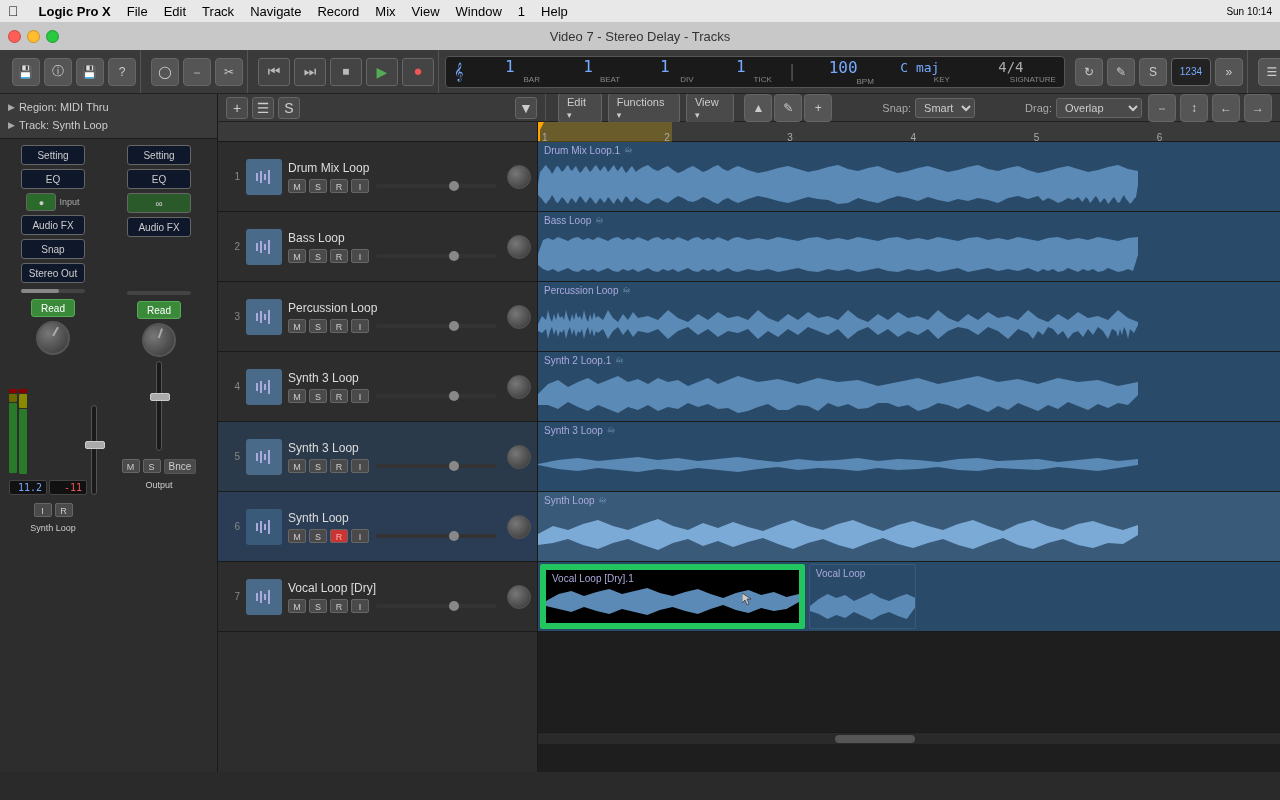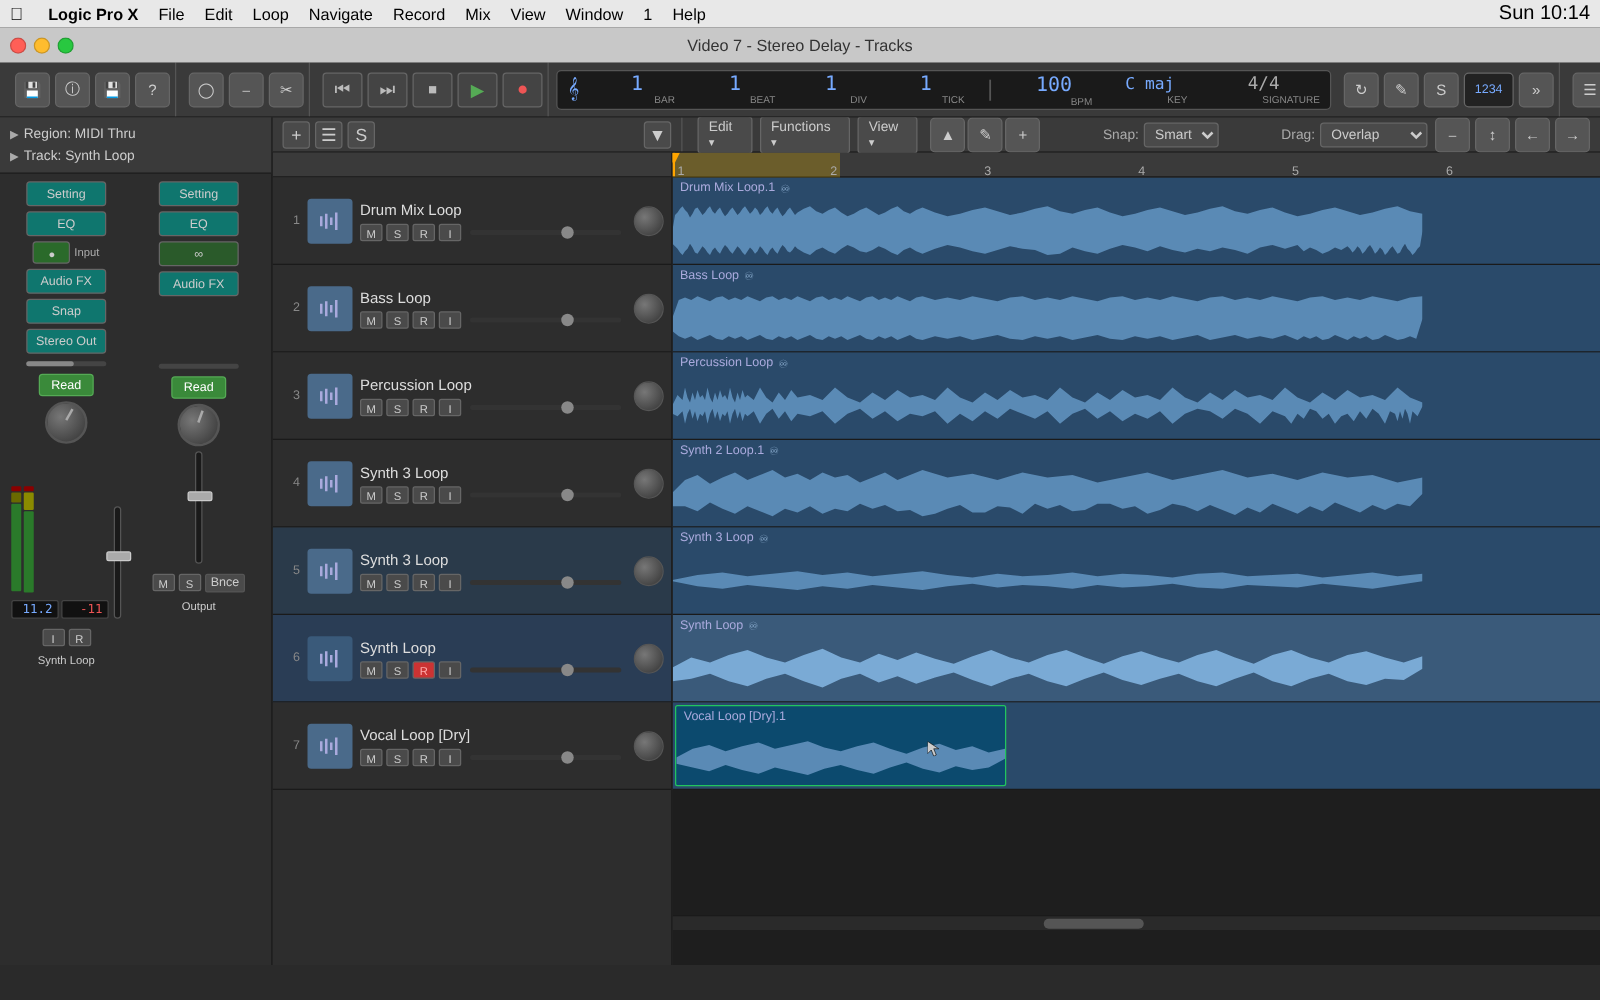--- a/index.html
+++ b/index.html
@@ -25,21 +25,21 @@
       color: #000;
     }
     .menubar .apple { font-size: 14px; margin-right: 4px; }
     .menubar span { cursor: default; }
     .menubar .app-name { font-weight: bold; }
     .menubar-right {
       margin-left: auto;
       display: flex;
       align-items: center;
       gap: 8px;
-      font-size: 16px;
+      font-size: 10px;
     }
 
     
     .titlebar {
       height: 28px;
       background: #c8c8c8;
       display: flex;
       align-items: center;
       justify-content: center;
       position: relative;
@@ -157,21 +157,21 @@
       align-items: center;
       gap: 4px;
       padding: 3px 0;
       font-size: 11px;
       color: #ccc;
     }
     .triangle { font-size: 9px; color: #aaa; }
     .ch-btn {
       width: 64px;
       height: 20px;
-      background: #0f766e;
+      background: #0f172a;
       border: 1px solid #666;
       border-radius: 3px;
       font-size: 10px;
       color: #ccc;
       text-align: center;
       line-height: 20px;
       cursor: pointer;
     }
     .ch-btn-sm {
       width: 30px; height: 18px;
@@ -508,21 +508,21 @@
     }
   </style>
 </head>
 <body>
 
 <div class="menubar">
   <span class="apple"></span>
   <span class="app-name">Logic Pro X</span>
   <span>File</span>
   <span>Edit</span>
-  <span>Loop</span>
+  <span>Track</span>
   <span>Navigate</span>
   <span>Record</span>
   <span>Mix</span>
   <span>View</span>
   <span>Window</span>
   <span>1</span>
   <span>Help</span>
   <div class="menubar-right">
     <span>Sun 10:14</span>
   </div>
@@ -1022,29 +1022,37 @@
               <span>Synth Loop</span>
               <span class="loop-icon">♾</span>
             </div>
             <svg class="waveform-canvas" viewBox="0 0 600 45" preserveAspectRatio="none">
               <path class="wf-path-light" d="M0,22 L15,14 L30,18 L45,12 L60,8 L75,14 L90,18 L105,12 L120,7 L135,14 L150,18 L165,11 L180,16 L195,10 L210,15 L225,19 L240,13 L255,8 L270,14 L285,18 L300,12 L315,8 L330,14 L345,19 L360,13 L375,9 L390,14 L405,18 L420,12 L435,8 L450,14 L465,19 L480,12 L495,8 L510,14 L525,18 L540,12 L555,9 L570,14 L585,18 L600,13 L600,23 L585,32 L570,31 L555,36 L540,33 L525,27 L510,31 L495,37 L480,33 L465,26 L450,31 L435,37 L420,33 L405,27 L390,31 L375,36 L360,32 L345,26 L330,31 L315,37 L300,33 L285,27 L270,31 L255,37 L240,32 L225,26 L210,30 L195,35 L180,29 L165,34 L150,27 L135,31 L120,38 L105,33 L90,27 L75,31 L60,37 L45,33 L30,27 L15,31 L0,33 Z"></path>
             </svg>
           </div>
 
           <div class="waveform-track" style="position:relative;">
 
-            <div style="position:absolute; left:2px; right:64%; top:2px; bottom:2px; background:#0c4a6e; border:1px solid #22c55e; border-radius:2px; overflow:hidden;">
+            <div style="position:absolute; left:2px; right:64%; top:2px; bottom:2px; background:#000000; border:6px solid #22c55e; border-radius:2px; overflow:hidden;">
               <div class="waveform-label">
                 <span>Vocal Loop [Dry].1</span>
               </div>
               <svg style="position:absolute; bottom:4px; left:0; right:0; height:35px; width:100%;" viewBox="0 0 200 35" preserveAspectRatio="none">
                 <path class="wf-path" d="M0,17 L10,10 L20,7 L30,12 L40,8 L50,5 L60,10 L70,7 L80,4 L90,9 L100,12 L110,8 L120,5 L130,10 L140,14 L150,9 L160,6 L170,11 L180,8 L190,13 L200,10 L200,18 L190,25 L180,27 L170,24 L160,29 L150,26 L140,21 L130,25 L120,30 L110,27 L100,23 L90,26 L80,31 L70,28 L60,25 L50,30 L40,27 L30,23 L20,28 L10,25 L0,22 Z"></path>
               </svg>
             </div>
 
+            <div style="position:absolute; left:36.5%; right:49%; top:2px; bottom:2px; background:#2a4a6a; border:1px solid #3a5a7a; border-radius:2px; overflow:hidden;">
+              <div class="waveform-label">
+                <span>Vocal Loop</span>
+              </div>
+              <svg style="position:absolute; bottom:4px; left:0; right:0; height:35px; width:100%;" viewBox="0 0 120 35" preserveAspectRatio="none">
+                <path class="wf-path" d="M0,17 L10,10 L20,5 L30,9 L40,6 L50,12 L60,8 L70,4 L80,9 L90,12 L100,8 L110,5 L120,9 L120,18 L110,30 L100,27 L90,23 L80,26 L70,31 L60,27 L50,23 L40,29 L30,26 L20,30 L10,25 L0,22 Z"></path>
+              </svg>
+            </div>
 
             <div style="position:absolute; left:28%; top:50%; width:8px; height:8px; transform:translate(-50%,-50%); cursor:default; z-index:10;">
               <svg viewBox="0 0 10 12" width="10" height="12">
                 <path d="M0,0 L0,10 L3,7 L5,12 L7,11 L5,6 L9,6 Z" fill="#ccc" stroke="#000" stroke-width="0.5"></path>
               </svg>
             </div>
           </div>
 
           <div style="height:100px; background:#1e1e1e;"></div>
         </div>

